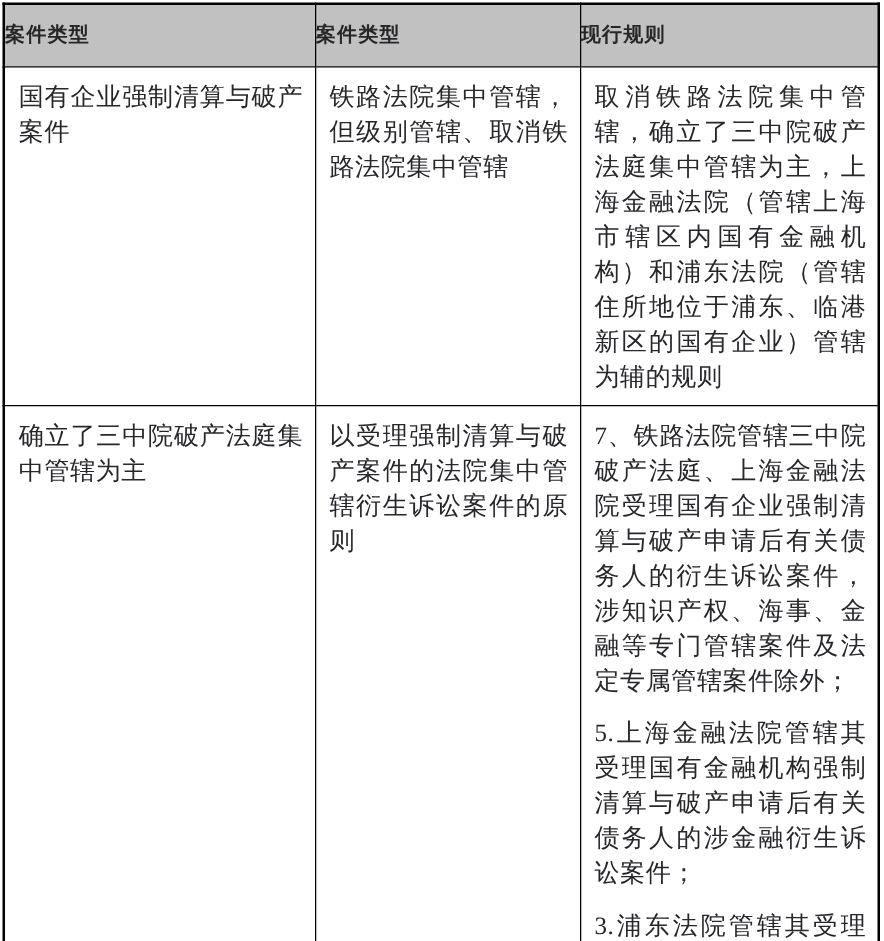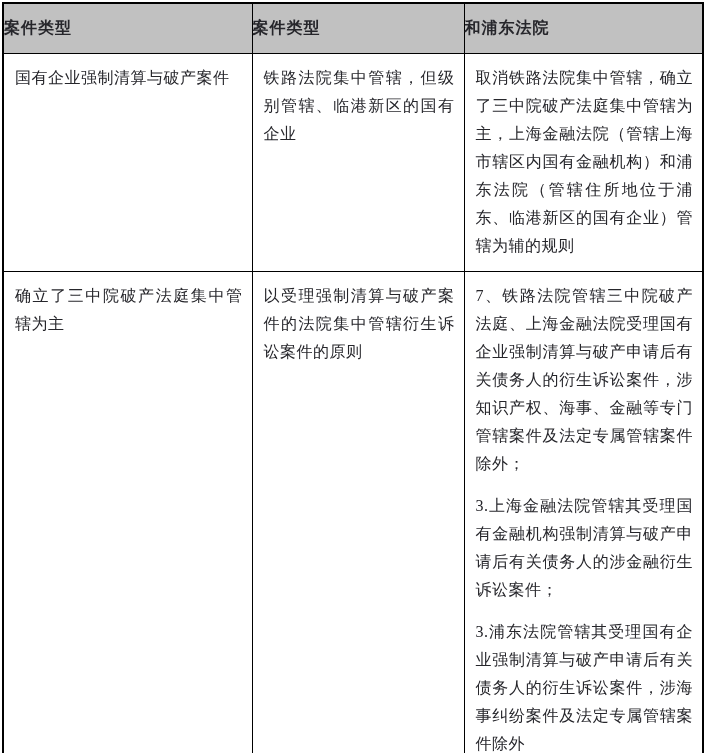--- a/index.html
+++ b/index.html
@@ -34,21 +34,21 @@
     font-size: 16px;
     font-weight: bold;
     text-align: left;
     vertical-align: middle;
     letter-spacing: 1px;
     padding: 0;
   }
   table.doc-table td {
     vertical-align: top;
     padding: 10px 9px 8px 11px;
-    font-size: 16px;
+    font-size: 20px;
     line-height: 28px;
     text-align: justify;
     text-justify: inter-character;
     letter-spacing: 0.5px;
     word-break: break-all;
   }
   td.row1 { height: 218px; }
   td.row2 { height: 478px; }
   td p {
     margin: 0 0 14px 0;
@@ -63,42 +63,42 @@
 <table class="doc-table">
   <colgroup>
     <col style="width:249px">
     <col style="width:212px">
     <col style="width:239px">
   </colgroup>
   <thead>
     <tr>
       <th>案件类型</th>
       <th>案件类型</th>
-      <th>和浦东法院</th>
+      <th>现行规则</th>
     </tr>
   </thead>
   <tbody>
     <tr>
       <td class="row1">
         <p>国有企业强制清算与破产案件</p>
       </td>
       <td class="row1">
-        <p>铁路法院集中管辖，但级别管辖、临港新区的国有企业</p>
+        <p>铁路法院集中管辖，但级别管辖、取消铁路法院集中管辖</p>
       </td>
       <td class="row1">
         <p>取消铁路法院集中管辖，确立了三中院破产法庭集中管辖为主，上海金融法院（管辖上海市辖区内国有金融机构）和浦东法院（管辖住所地位于浦东、临港新区的国有企业）管辖为辅的规则</p>
       </td>
     </tr>
     <tr>
       <td class="row2">
         <p>确立了三中院破产法庭集中管辖为主</p>
       </td>
       <td class="row2">
         <p>以受理强制清算与破产案件的法院集中管辖衍生诉讼案件的原则</p>
       </td>
       <td class="row2">
         <p>7、铁路法院管辖三中院破产法庭、上海金融法院受理国有企业强制清算与破产申请后有关债务人的衍生诉讼案件，涉知识产权、海事、金融等专门管辖案件及法定专属管辖案件除外；</p>
-        <p>3.上海金融法院管辖其受理国有金融机构强制清算与破产申请后有关债务人的涉金融衍生诉讼案件；</p>
+        <p>5.上海金融法院管辖其受理国有金融机构强制清算与破产申请后有关债务人的涉金融衍生诉讼案件；</p>
         <p>3.浦东法院管辖其受理国有企业强制清算与破产申请后有关债务人的衍生诉讼案件，涉海事纠纷案件及法定专属管辖案件除外</p>
       </td>
     </tr>
   </tbody>
 </table>
 
 </body></html>

